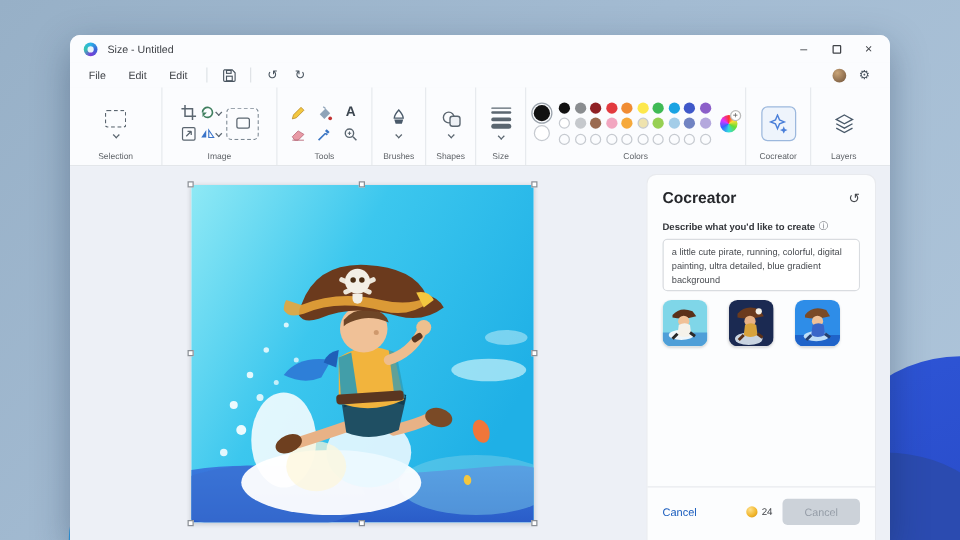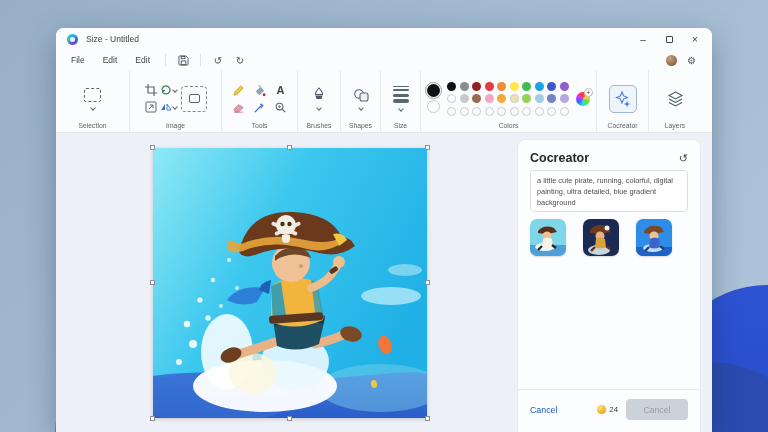--- a/index.html
+++ b/index.html
@@ -422,20 +422,24 @@
       <span class="handle h-sw"></span>
       <span class="handle h-s"></span>
       <span class="handle h-se"></span>
     </div>
 
     <div class="panel">
       <div class="panel-head">
         <span class="panel-title">Cocreator</span>
         <span class="history">↺</span>
       </div>
+      <div class="sect-label">
+        <span>Describe what you'd like to create</span>
+        <span class="info">ⓘ</span>
+      </div>
       <textarea class="prompt" spellcheck="false" style="">a little cute pirate, running, colorful, digital painting, ultra detailed, blue gradient background</textarea>
       <div class="thumbs">
         <div class="vthumb">
           <svg width="36" height="37" viewBox="0 0 36 37">
               <rect width="36" height="37" fill="#7fd6e8"></rect>
               <rect y="26" width="36" height="11" fill="#4f9fd8"></rect>
               <ellipse cx="15" cy="28" rx="10" ry="4" fill="#fff" opacity=".9"></ellipse>
               <path d="M8 12 q6 -7 16 -3 l3 4 q-10 3 -19 1 z" fill="#5a3018"></path>
               <circle cx="17" cy="17" r="4.5" fill="#f0c197"></circle>
               <path d="M13 20 q5 -3 9 0 l1 8 q-6 3 -11 0 z" fill="#f5f2ea"></path>

